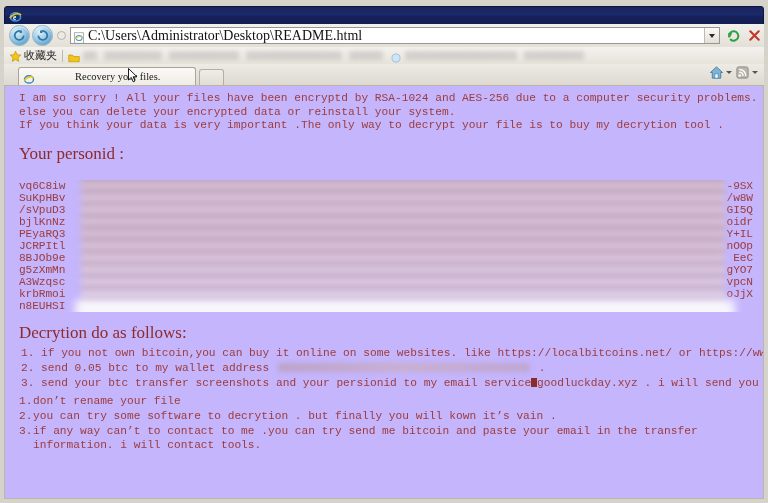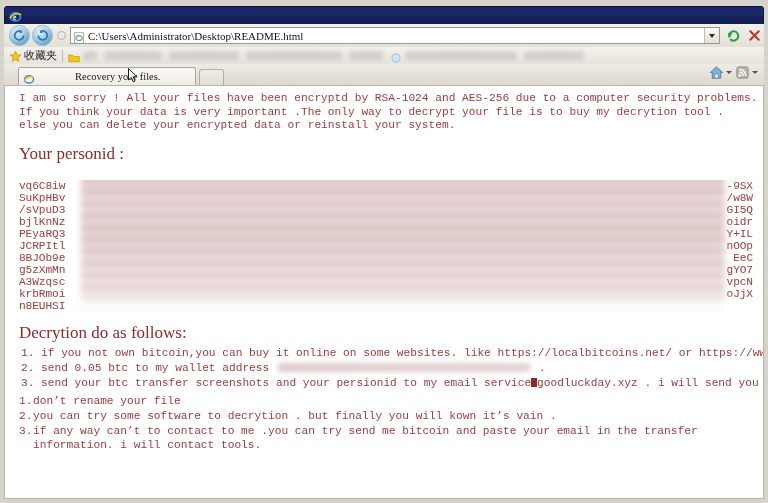--- a/index.html
+++ b/index.html
@@ -68,21 +68,21 @@
     display: flex; align-items: center;
     box-sizing: border-box;
     overflow: hidden;
   }
   .addr-icon {
     width: 12px; height: 12px; margin: 0 3px 0 2px; flex: 0 0 auto;
     position: relative;
   }
   .addr-text {
     font-family: "Liberation Serif", serif;
-    font-size: 11px; color: #111;
+    font-size: 14px; color: #111;
     white-space: nowrap; flex: 1 1 auto; overflow: hidden;
   }
   .addr-drop {
     width: 14px; height: 15px; flex: 0 0 auto;
     background: linear-gradient(to bottom,#fbfaf8,#e2dfd7);
     border-left: 1px solid #bfbbb1;
     display: flex; align-items: center; justify-content: center;
   }
   .caret-down {
     width: 0; height: 0; border-left: 3px solid transparent;
@@ -151,21 +151,21 @@
   }
   .tb-icon { width: 15px; height: 15px; margin-left: 3px; position: relative; }
   .tb-caret {
     width:0;height:0;border-left:3px solid transparent;border-right:3px solid transparent;
     border-top:3px solid #555; margin-left:2px;
   }
 
   
   .content {
     position: absolute; left: 4px; top: 85px; right: 4px; bottom: 4px;
-    background: #ffffff;
+    background: #c4b5fd;
     border: 1px solid #b9b5ab;
     box-sizing: border-box;
     overflow: hidden;
   }
   .content-inner {
     padding: 6px 10px 0 14px;
     font-family: "Liberation Mono", monospace;
     color: #9e3b3b;
     font-size: 11.2px;
     line-height: 13.5px;
@@ -376,22 +376,22 @@
       </span>
       <span class="tb-caret"></span>
     </div>
   </div>
 
   <div class="content">
     <div class="content-inner">
 
       <div class="intro">
         <p>I am so sorry ! All your files have been encryptd by RSA-1024 and AES-256 due to a computer security problems.</p>
+        <p>else you can delete your encrypted data or reinstall your system.</p>
         <p>If you think your data is very important .The only way to decrypt your file is to buy my decrytion tool .</p>
-        <p>else you can delete your encrypted data or reinstall your system.</p>
       </div>
 
       <h2 class="sect">Your personid :</h2>
 
       <div class="personid-block">
         <div class="pid-line">
           <span>vq6C8iw</span>
           <span style="float:right">-9SX</span>
         </div>
         <div class="pid-line">

